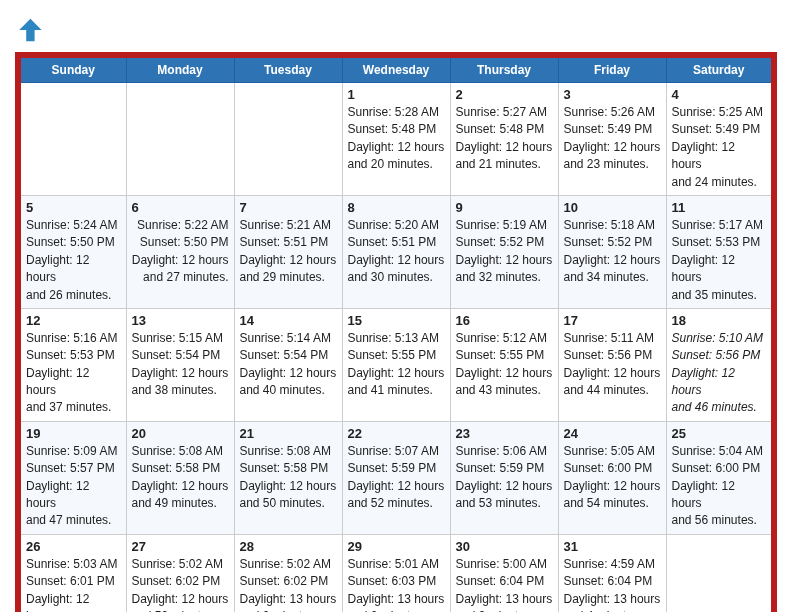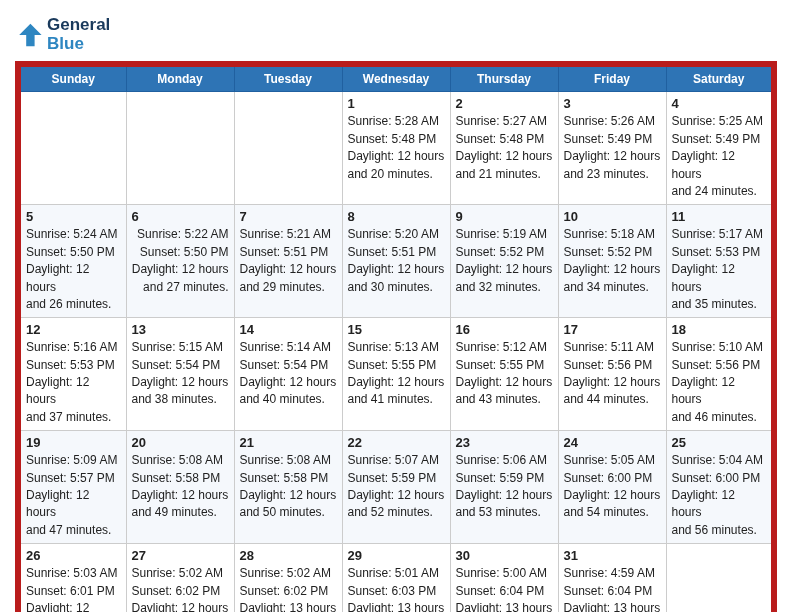--- a/index.html
+++ b/index.html
@@ -89,24 +89,20 @@
 </head>
 <body>
 
 <div class="container">
   <div class="header">
     <div class="logo">
       <svg class="logo-icon" viewBox="0 0 40 40">
         <rect x="0" y="0" width="40" height="40" fill="none"></rect>
         <polygon points="22,4 38,20 28,20 28,36 16,36 16,20 6,20" fill="#2e86c1"></polygon>
       </svg>
-      <div>
-        <div style="font-size:17px;font-weight:bold;color:#1a3a5c;line-height:1.1;">General</div>
-        <div style="font-size:17px;font-weight:bold;color:#2e86c1;line-height:1.1;">Blue</div>
-      </div>
     </div>
     <div class="title-block">
       <div class="month-title"></div>
       <div class="location"></div>
     </div>
   </div>
 
   <table>
     <thead>
       <tr>
@@ -242,21 +238,21 @@
           </td>
           <td>
             <span class="day-number">17</span>
             <div class="day-info" style="white-space: pre-line;">Sunrise: 5:11 AM
 Sunset: 5:56 PM
 Daylight: 12 hours
 and 44 minutes.</div>
           </td>
           <td>
             <span class="day-number">18</span>
-            <div class="day-info" style="white-space: pre-line;">Sunrise: 5:10 AM
+            <div class="day-info" style="white-space: pre-line; font-style: italic;">Sunrise: 5:10 AM
 Sunset: 5:56 PM
 Daylight: 12 hours
 and 46 minutes.</div>
           </td>
         </tr>
         <tr>
           <td>
             <span class="day-number">19</span>
             <div class="day-info" style="white-space: pre-line;">Sunrise: 5:09 AM
 Sunset: 5:57 PM

